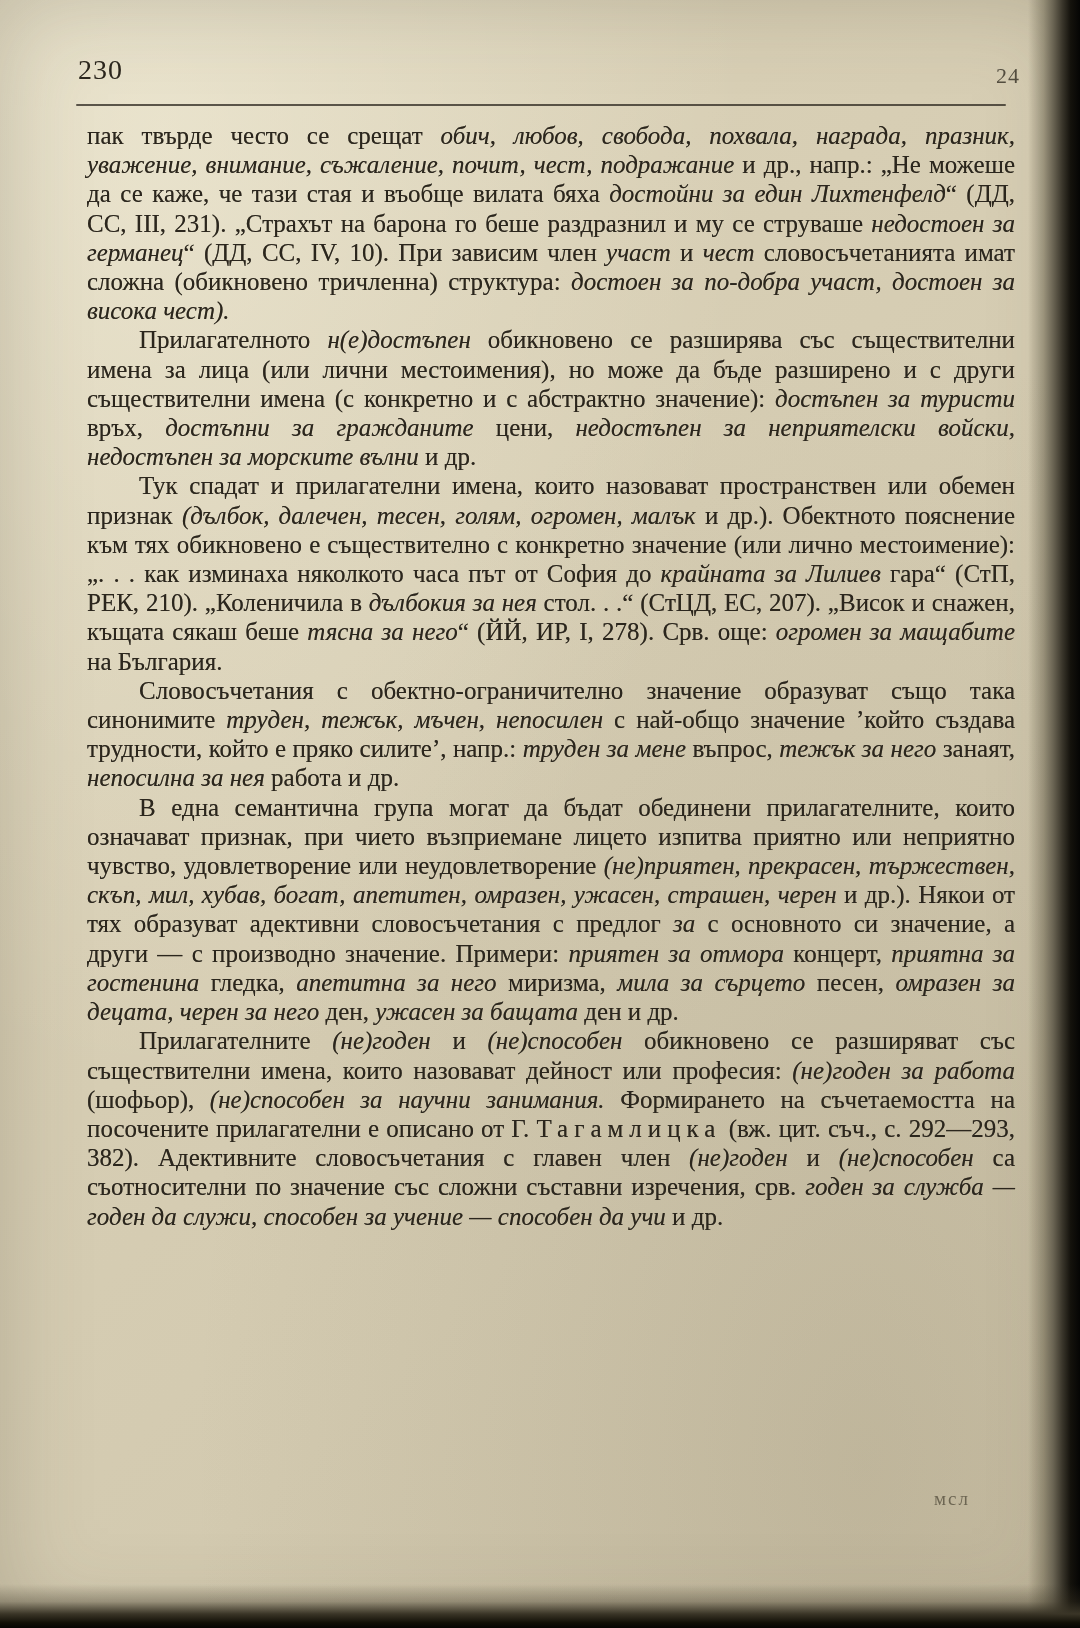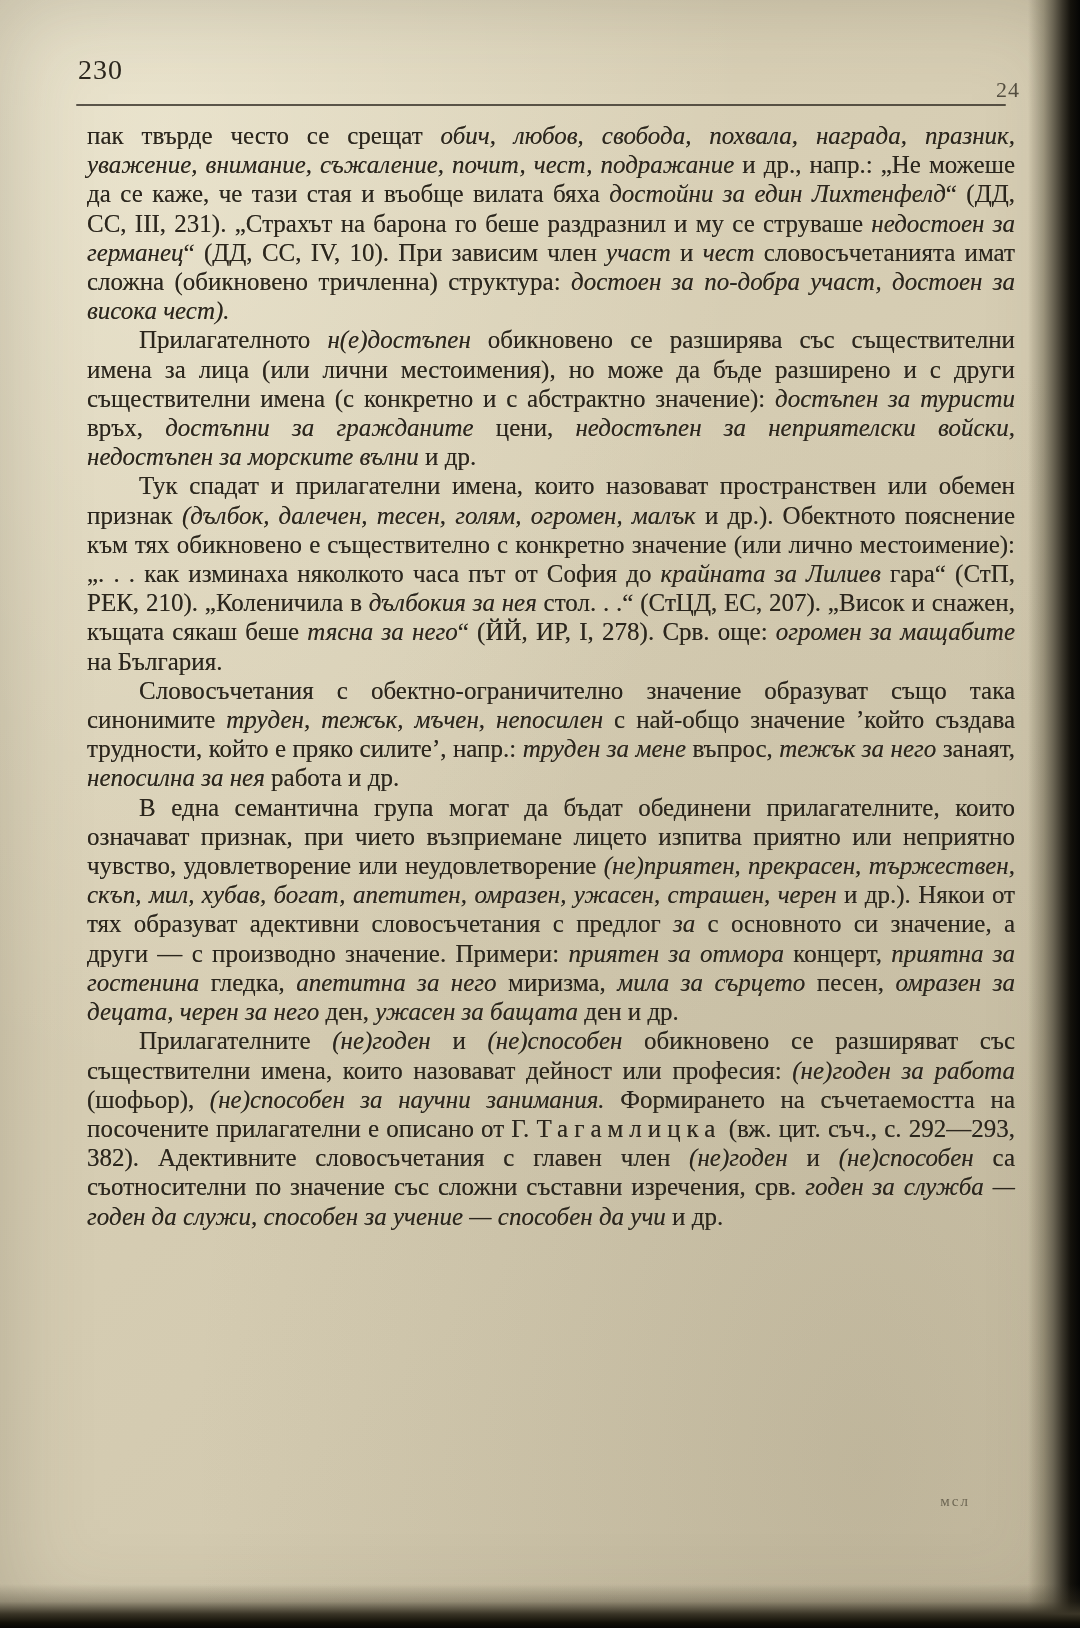--- a/index.html
+++ b/index.html
@@ -38,41 +38,41 @@
   .header{
     position:absolute;top:54px;left:78px;width:928px;
     display:flex;align-items:baseline;
   }
   .page-number{font-size:28px;letter-spacing:1px;}
   .running-title{
     flex:1;text-align:center;font-size:26px;letter-spacing:3px;
     word-spacing:6px;
   }
   .corner-number{
-    position:absolute;right:-14px;top:23px;
+    position:absolute;right:-14px;top:9px;
     font-size:22px;color:#3d382c;opacity:.85;letter-spacing:1px;margin-left:22px;
   }
   .header-rule{
     position:absolute;top:104px;left:76px;width:930px;height:2px;
     background:rgba(43,38,29,.75);border-radius:1px;
   }
   .page-body{
     position:absolute;top:121px;left:78px;width:928px;
     font-size:25px;line-height:29.2px;
     text-align:justify;
     text-shadow:0 0 .5px rgba(43,38,29,.55);
     margin-left:9px;
   }
   .para{margin:0;}
   .para.indent{text-indent:52px;}
   .it{font-style:italic;}
   .sp{letter-spacing:6px;}
   .signature-mark{
     position:absolute;right:110px;bottom:118px;
-    font-size:15px;color:#4a4434;opacity:.7;letter-spacing:2px;text-align:right;
+    font-size:19px;color:#4a4434;opacity:.7;letter-spacing:2px;text-align:right;
   }
 </style>
 </head>
 <body>
 
 <div class="page">
 
   <div class="header">
     <span class="page-number">230</span>
     <span class="corner-number">24</span>

